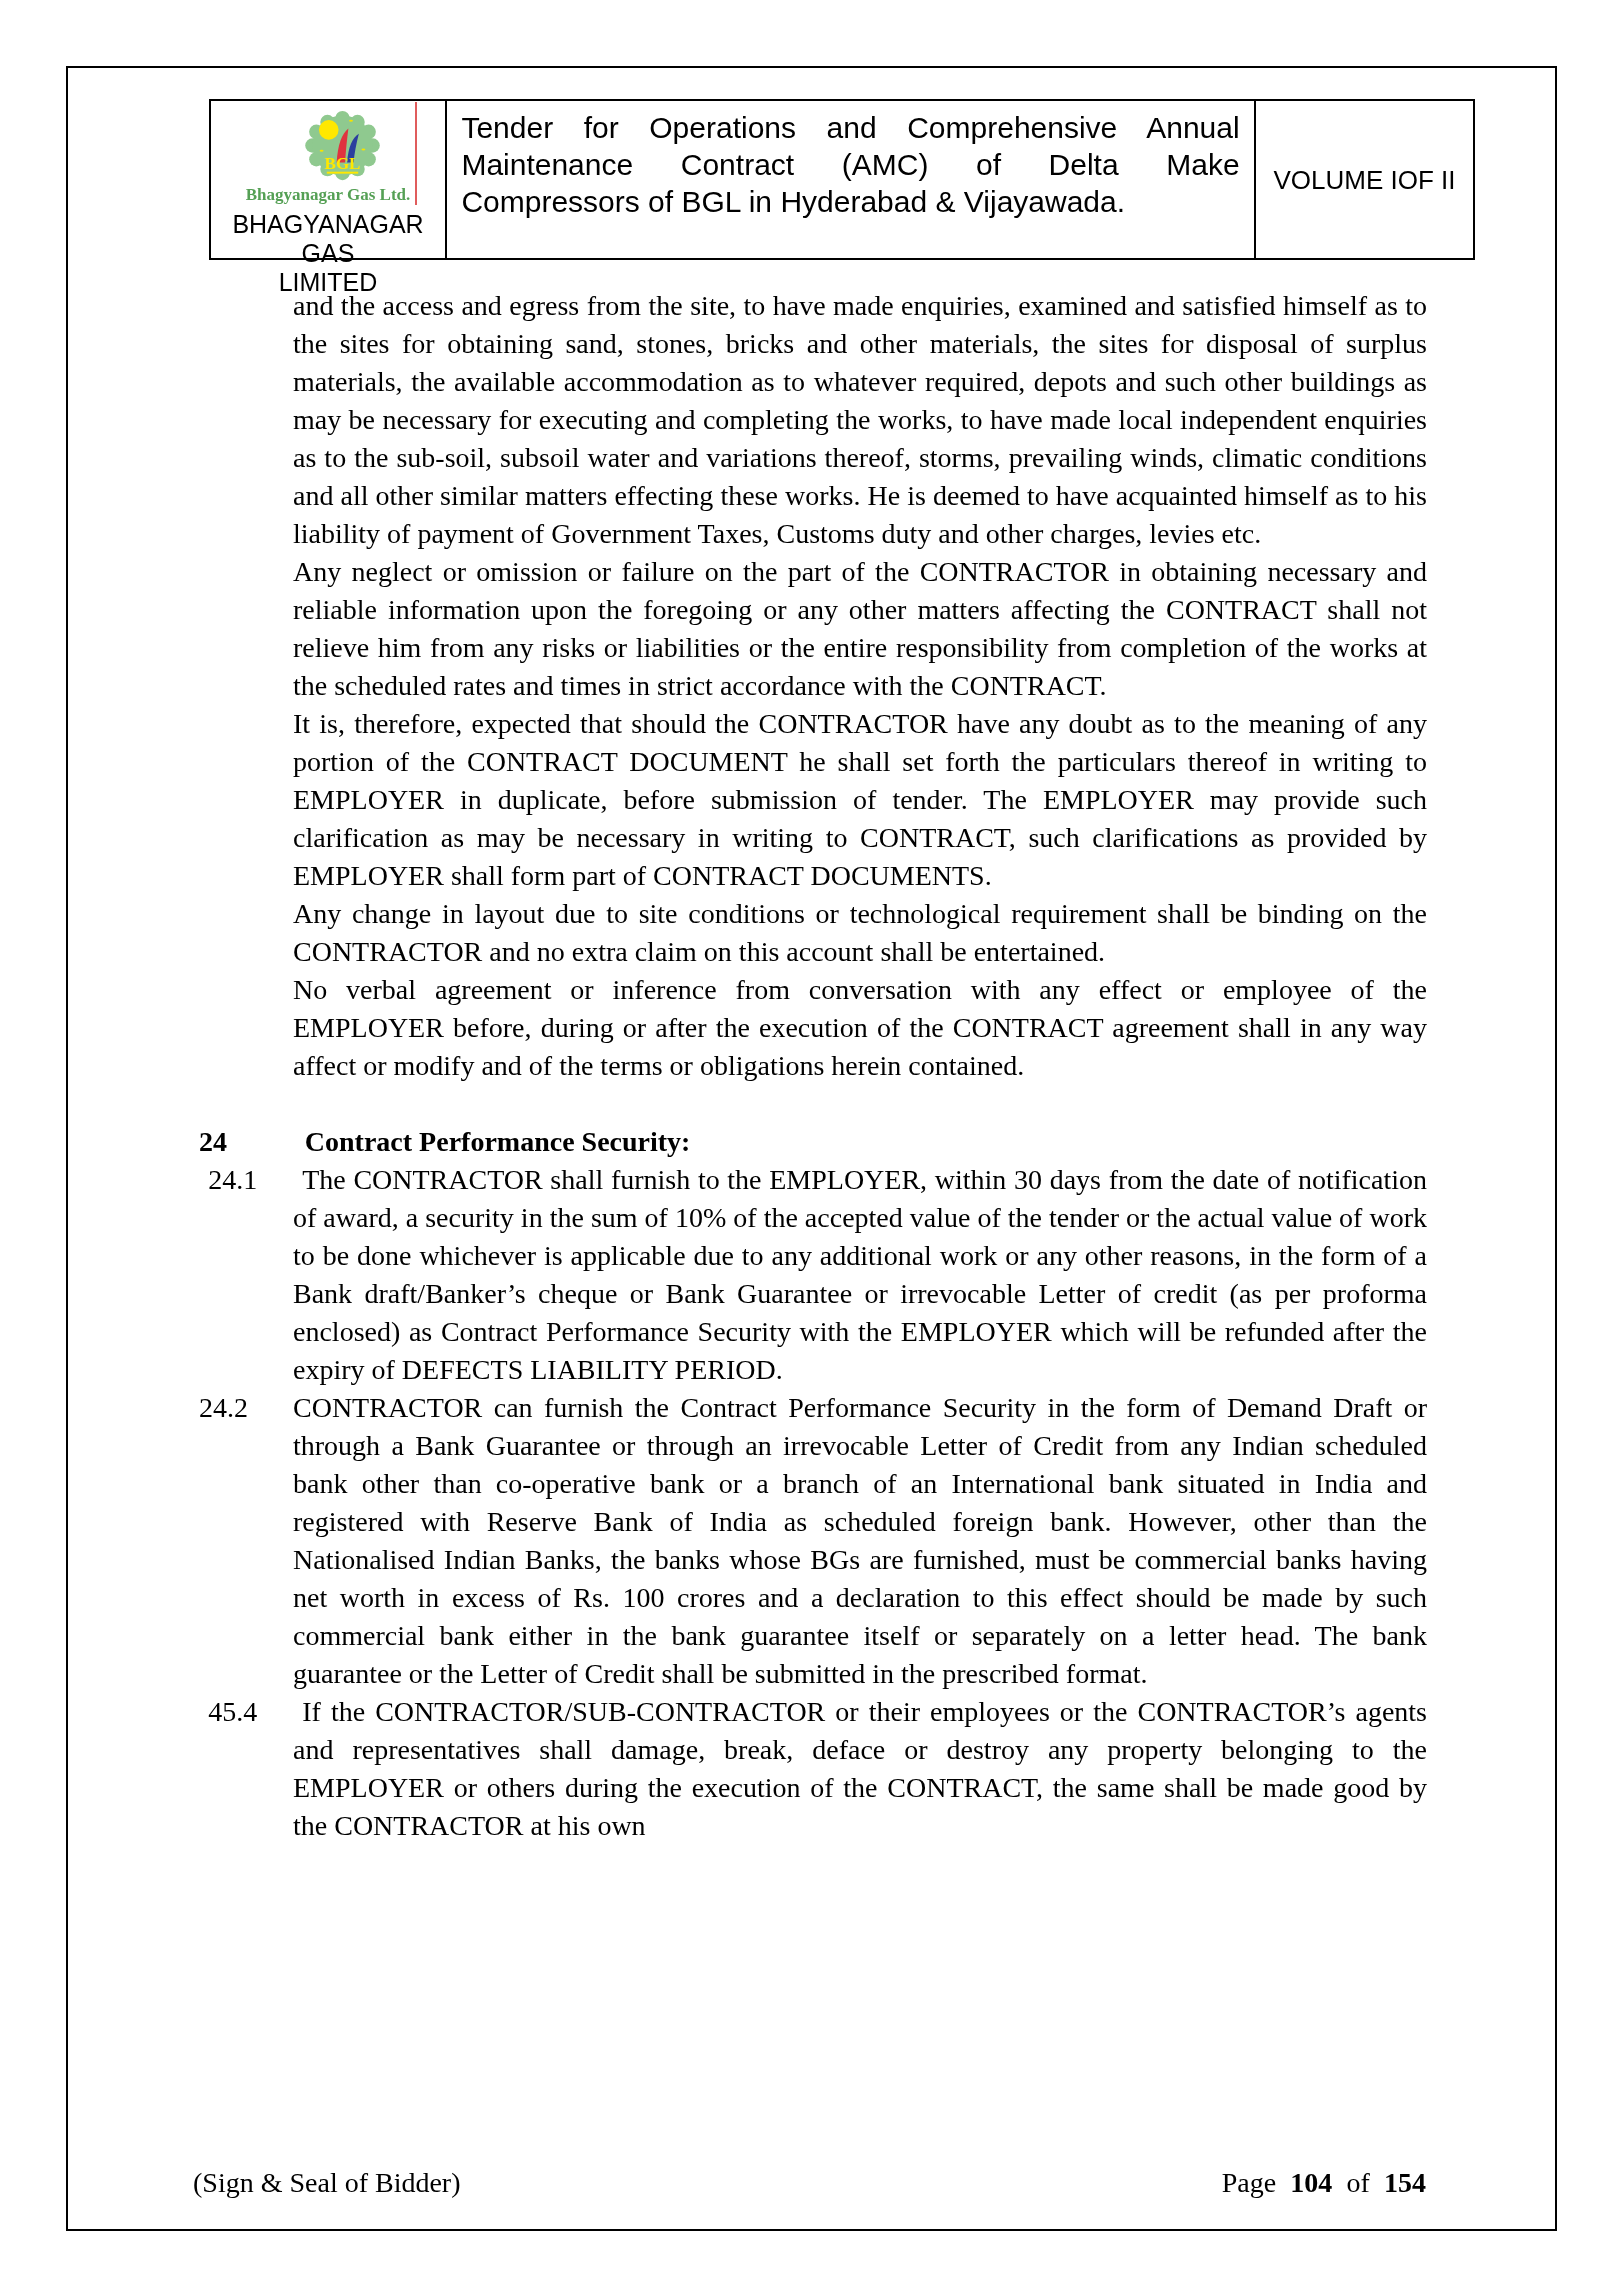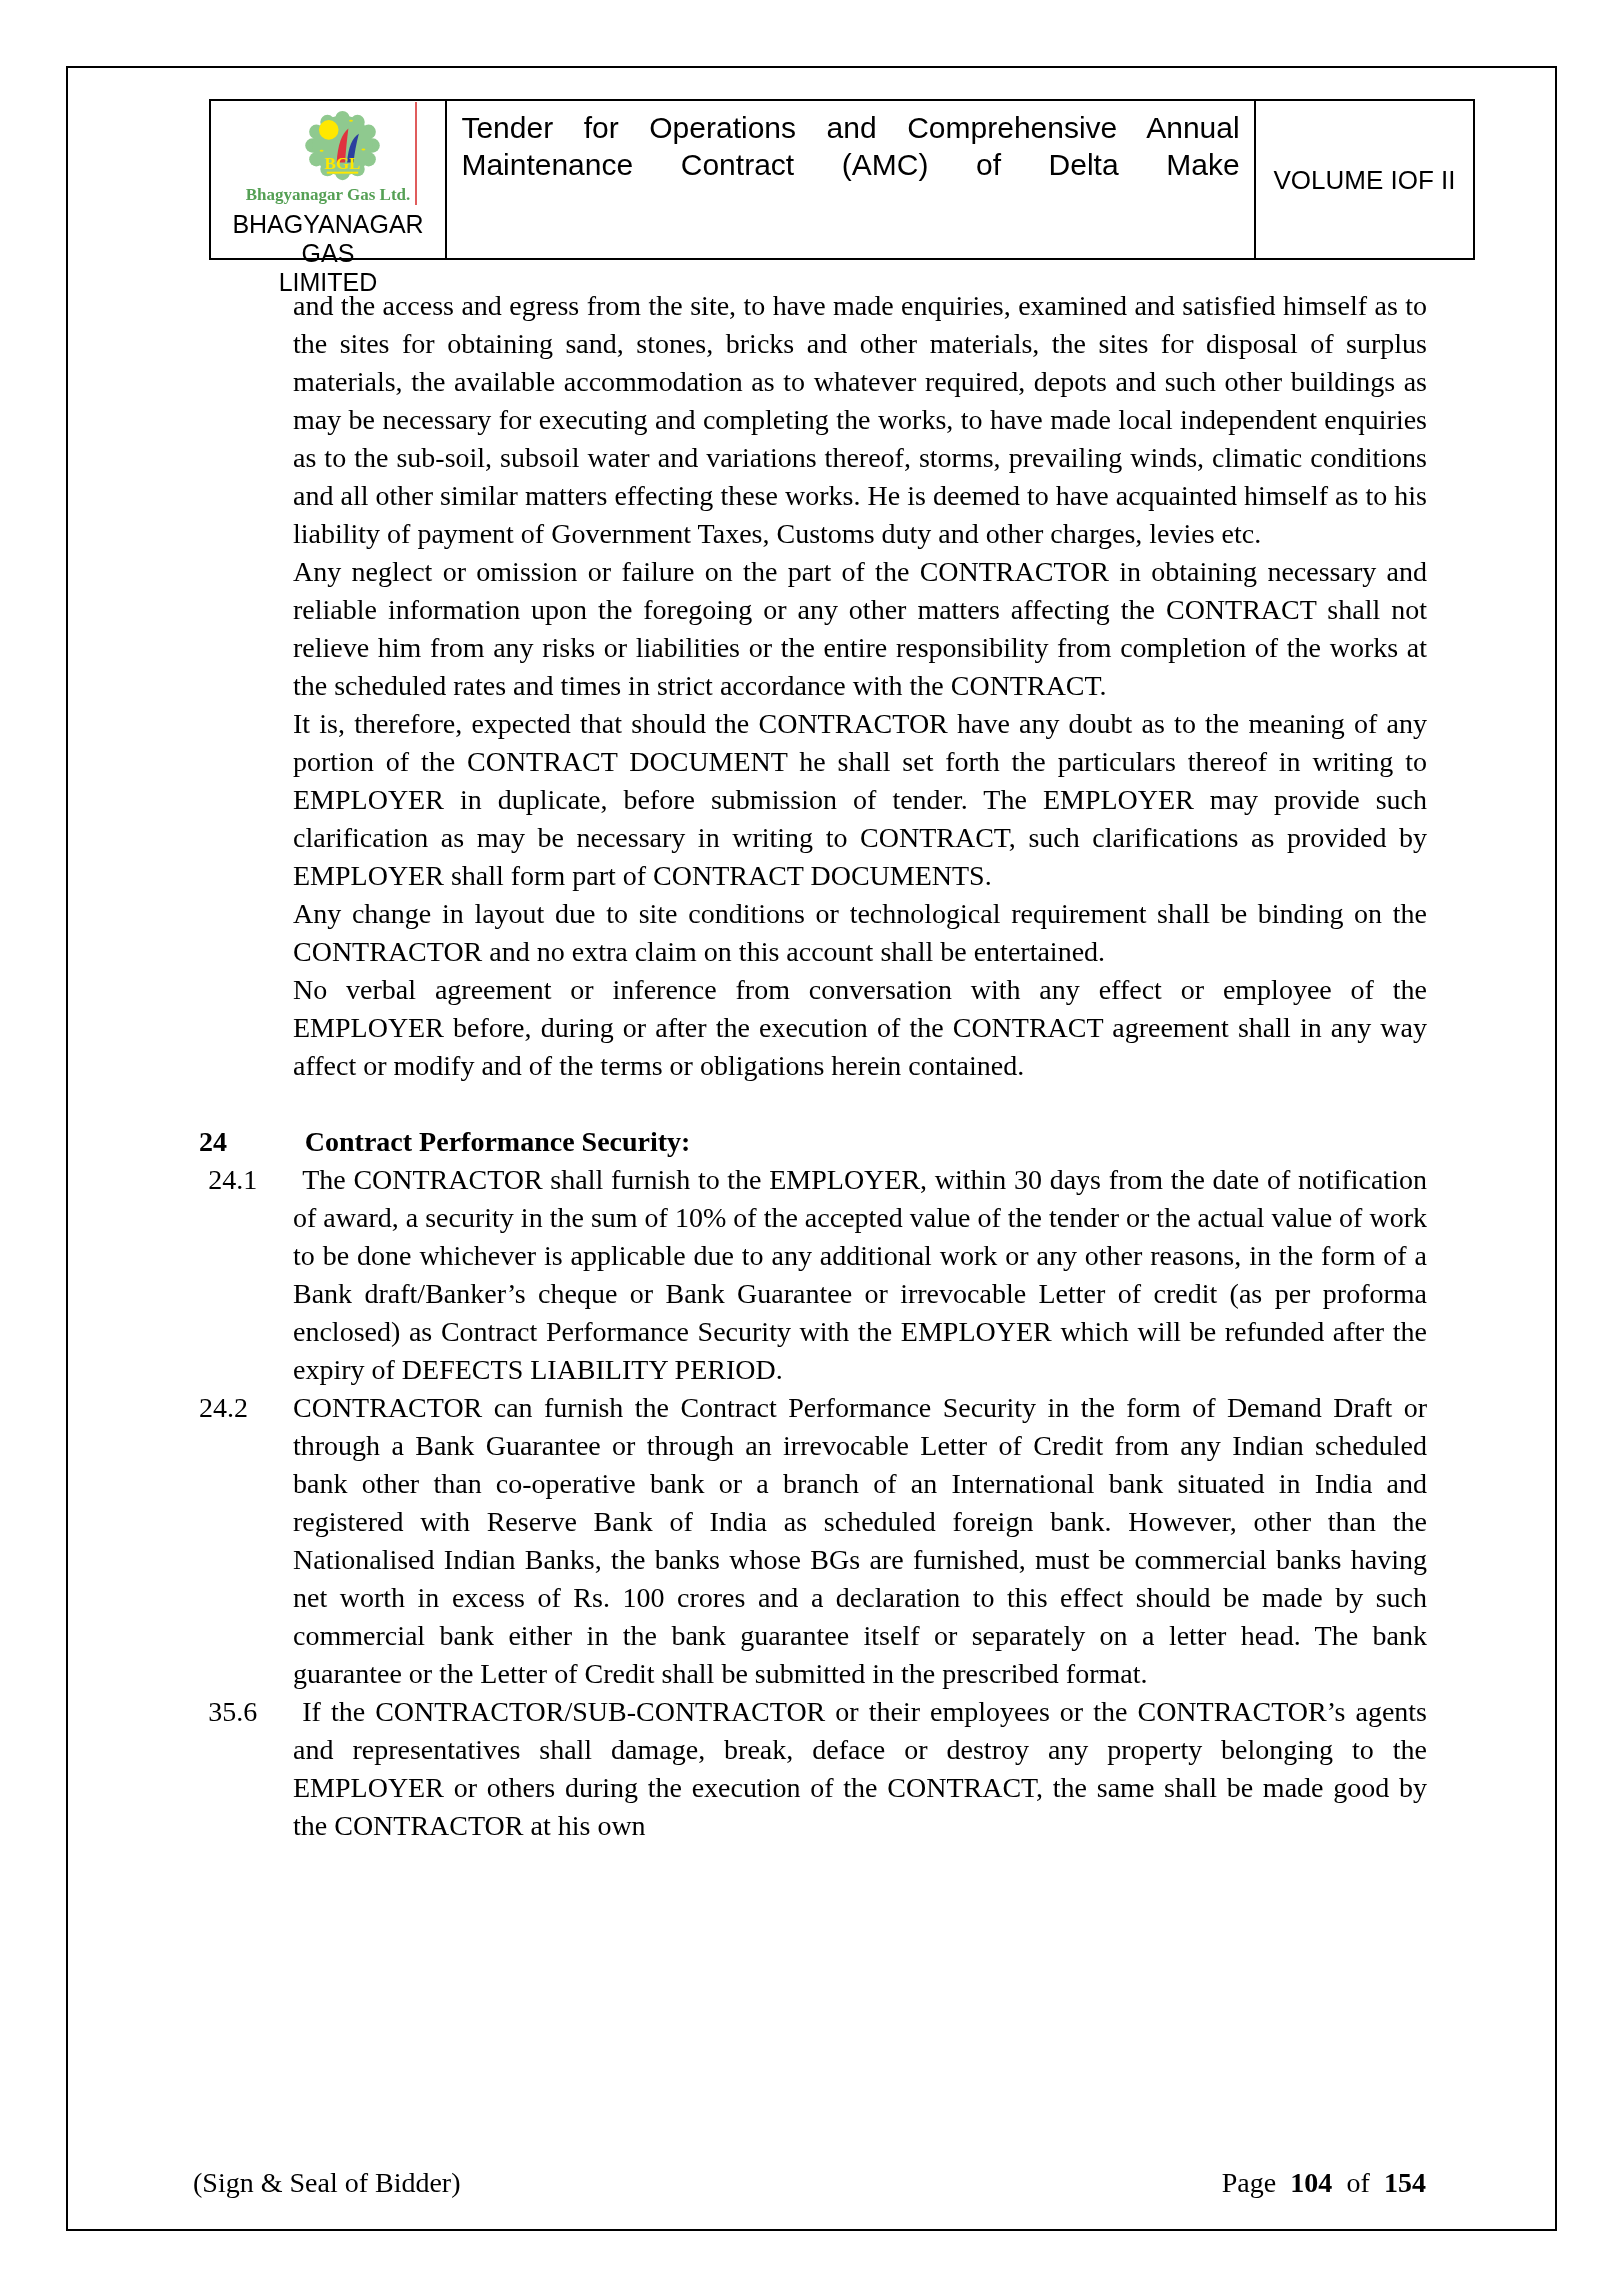--- a/index.html
+++ b/index.html
@@ -96,20 +96,21 @@
       <div class="company-name">
         <div>BHAGYANAGAR GAS</div>
         <div>LIMITED</div>
       </div>
       <div class="red-line"></div>
     </div>
 
     <div class="title-cell">
       <div class="t-just">Tender for Operations and Comprehensive Annual</div>
       <div class="t-just">Maintenance Contract (AMC) of Delta Make</div>
+      <div class="t-left">Compressors of BGL in Hyderabad &amp; Vijayawada.</div>
     </div>
 
     <div class="volume-cell">
       <div>VOLUME I</div>
       <div>OF II</div>
     </div>
   </div>
 
   <div class="doc-body">
     <p class="para">and the access and egress from the site, to have made enquiries, examined and satisfied himself as to the sites for obtaining sand, stones, bricks and other materials, the sites for disposal of surplus materials, the available accommodation as to whatever required, depots and such other buildings as may be necessary for executing and completing the works, to have made local independent enquiries as to the sub-soil, subsoil water and variations thereof, storms, prevailing winds, climatic conditions and all other similar matters effecting these works. He is deemed to have acquainted himself as to his liability of payment of Government Taxes, Customs duty and other charges, levies etc.</p>
@@ -129,21 +130,21 @@
       <span class="num">24.1</span>
       <span>The CONTRACTOR shall furnish to the EMPLOYER, within 30 days from the date of notification of award, a security in the sum of 10% of the accepted value of the tender or the actual value of work to be done whichever is applicable due to any additional work or any other reasons, in the form of a Bank draft/Banker’s cheque or Bank Guarantee or irrevocable Letter of credit (as per proforma enclosed) as Contract Performance Security with the EMPLOYER which will be refunded after the expiry of DEFECTS LIABILITY PERIOD.</span>
     </div>
 
     <div class="sect">
       <span class="num">24.2</span>
       <span>CONTRACTOR can furnish the Contract Performance Security in the form of Demand Draft or through a Bank Guarantee or through an irrevocable Letter of Credit from any Indian scheduled bank other than co-operative bank or a branch of an International bank situated in India and registered with Reserve Bank of India as scheduled foreign bank. However, other than the Nationalised Indian Banks, the banks whose BGs are furnished, must be commercial banks having net worth in excess of Rs. 100 crores and a declaration to this effect should be made by such commercial bank either in the bank guarantee itself or separately on a letter head. The bank guarantee or the Letter of Credit shall be submitted in the prescribed format.</span>
     </div>
 
     <div class="sect indent-sm">
-      <span class="num">35.6</span>
+      <span class="num">45.4</span>
       <span>If the CONTRACTOR/SUB-CONTRACTOR or their employees or the CONTRACTOR’s agents and representatives shall damage, break, deface or destroy any property belonging to the EMPLOYER or others during the execution of the CONTRACT, the same shall be made good by the CONTRACTOR at his own</span>
     </div>
   </div>
 
   <div class="footer-left">(Sign &amp; Seal of Bidder)</div>
   <div class="footer-right">
     <span>Page</span>
     <span class="b sp">104</span>
     <span class="sp">of</span>
     <span class="b sp">154</span>

